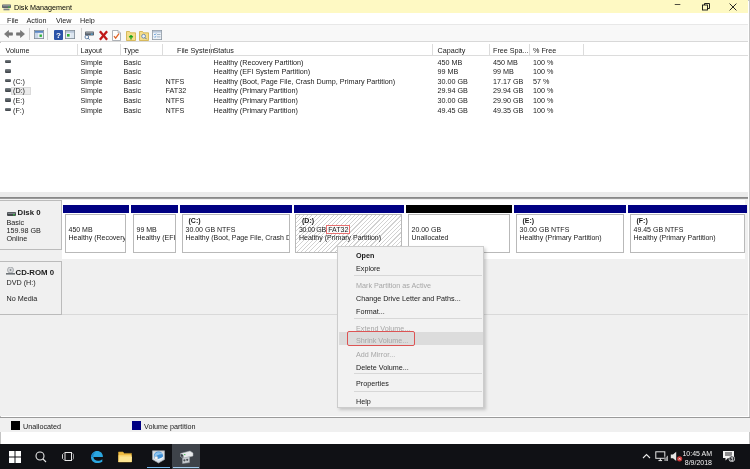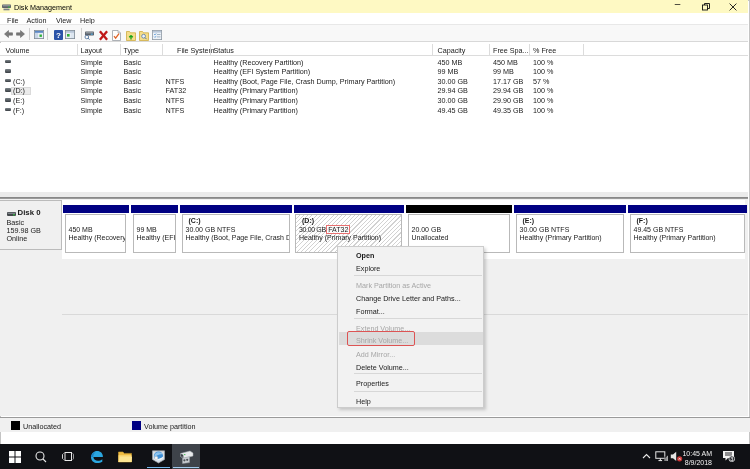--- a/index.html
+++ b/index.html
@@ -299,20 +299,30 @@
       <div class="pbox" style="left:629.5px;width:115.5px">
         <div class="ptxt">
             <div class="l1">(F:)</div>
             <div>49.45 GB NTFS</div>
             <div>Healthy (Primary Partition)</div>
           </div>
       </div>
     </div>
 
     <div class="abs" style="left:0;top:63px;width:748px;height:55px;">
+      <div class="disklabel" style="top:0;height:54px">
+        <svg class="abs" style="left:6px;top:5px" width="9" height="8" viewBox="0 0 9 8">
+          <circle cx="4.5" cy="3" r="3" fill="#d8dadc" stroke="#909498" stroke-width="0.7"></circle>
+          <circle cx="4.5" cy="3" r="0.9" fill="#8a8e92"></circle>
+          <rect x="0" y="6" width="9" height="1.6" fill="#6e7478"></rect>
+        </svg>
+        <span class="abs" style="left:15.5px;top:5.5px;font-weight:bold;font-size:7.8px">CD-ROM 0</span>
+        <span class="abs" style="left:6.5px;top:15.5px">DVD (H:)</span>
+        <span class="abs" style="left:6.5px;top:32px">No Media</span>
+      </div>
       <div class="abs" style="left:62px;top:0;width:686px;height:54px;border-bottom:1px solid #d9d9d9"></div>
     </div>
   </div>
 
   <div id="legend">
     <div class="sq" style="left:11px;background:#000"></div>
     <span class="abs" style="left:23px;top:3.5px">Unallocated</span>
     <div class="sq" style="left:132px;background:#000082"></div>
     <span class="abs" style="left:144px;top:3.5px">Volume partition</span>
   </div>

